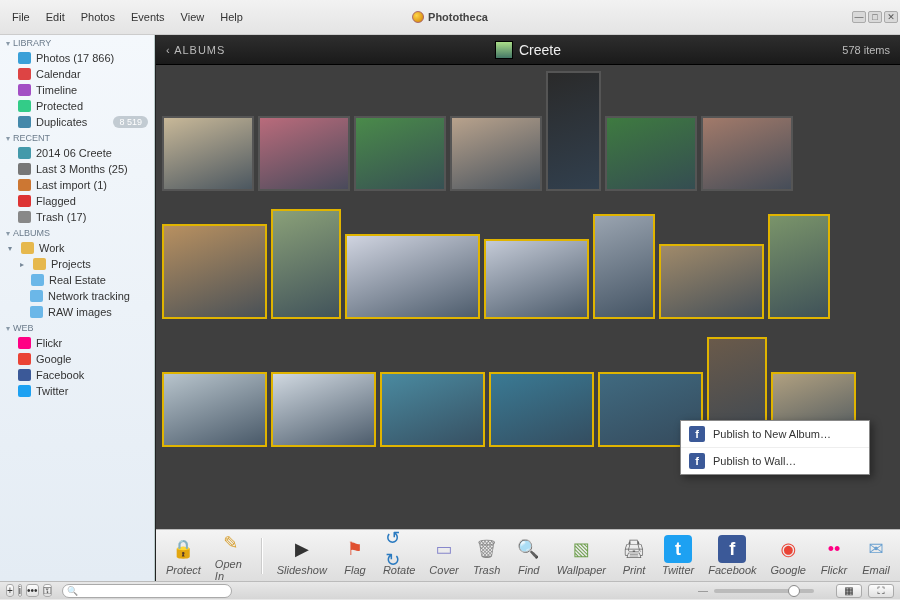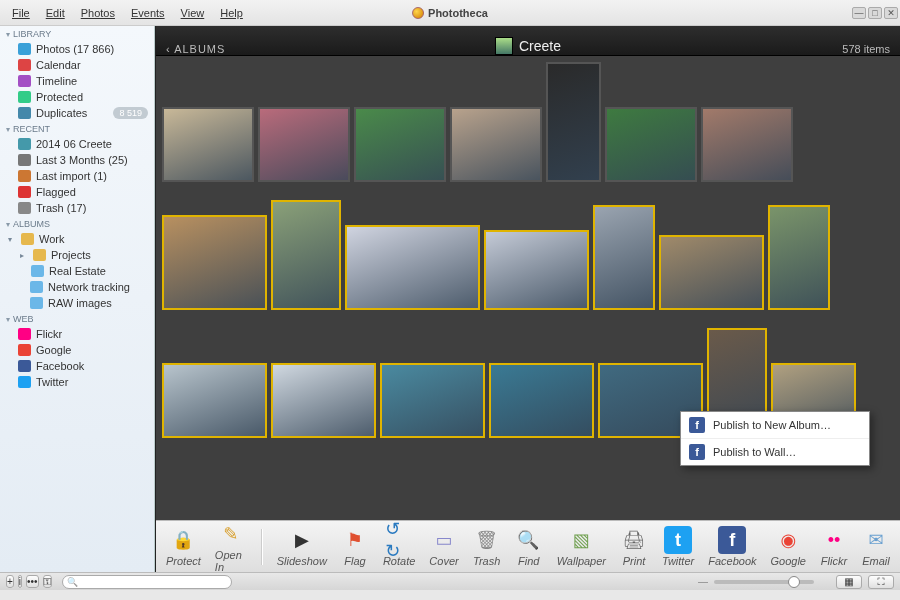--- a/index.html
+++ b/index.html
@@ -1,38 +1,38 @@
 <!DOCTYPE html>
 <html><head>
 <meta charset="utf-8">
 <style>
   * { box-sizing: border-box; margin: 0; padding: 0; font-family: "Segoe UI", Tahoma, sans-serif; }
   body { width: 900px; height: 600px; background: #e8e8e8; overflow: hidden; font-size: 11px; color: #333; }
   
-  .menubar { height: 26px; background: linear-gradient(#f2f2f2,#e4e4e4); display: flex; align-items: center; padding: 0 4px; border-bottom: 1px solid #ccc; position: relative; text-decoration: underline; }
+  .menubar { height: 35px; background: linear-gradient(#f2f2f2,#e4e4e4); display: flex; align-items: center; padding: 0 4px; border-bottom: 1px solid #ccc; position: relative; }
   .menubar .item { padding: 1px 8px; cursor: default; }
   .menubar .apptitle { position: absolute; left: 50%; transform: translateX(-50%); display: flex; align-items: center; gap: 4px; font-weight: bold; color: #444; }
   .menubar .apptitle .logo { width: 12px; height: 12px; border-radius: 50%; background: radial-gradient(circle at 35% 35%, #ffd54a, #d07c00); border:1px solid #a66; }
   .winbtns { position: absolute; right: 2px; display: flex; gap: 2px; }
   .winbtn { width: 14px; height: 12px; background: #d9d9d9; border:1px solid #aaa; border-radius:2px; font-size:9px; text-align:center; line-height:10px; color:#555;}
   
   .main { display:flex; height: 546px; }
   .sidebar { width: 155px; background: linear-gradient(#f4f8fc,#e4ecf4); border-right:1px solid #bcc; overflow:hidden; }
   .sec-head { font-size: 9px; color:#6b7b8b; padding: 3px 9px 2px 6px; display:flex; align-items:center; gap:3px;}
   .sec-head::before { content:"▾"; font-size:8px; color:#8a9aa9;}
   .node { display:flex; align-items:center; padding: 2px 6px 2px 18px; gap:5px; cursor:default; white-space:nowrap; }
   .node.d1 { padding-left: 18px;}
   .node.d2 { padding-left: 30px;}
   .node.d3 { padding-left: 31px;}
   .node.sel { background: linear-gradient(#b5d3f0,#9cc3e8); border-top:1px solid #a4c6e6; border-bottom:1px solid #8ab4da;}
   .ico { width:13px; height:12px; display:inline-block; border-radius:2px; flex-shrink:0; }
   .badge { margin-left:auto; background:#c2cbd2; color:#fff; font-size:9px; border-radius:7px; padding:0 6px; line-height:12px;}
   
   .content { flex:1; background:#3b3b3b; border-left:1px solid #222; position:relative; display:flex; flex-direction:column;}
-  .content-head { height:30px; background:linear-gradient(#2e2e2e,#1a1a1a); display:flex; align-items:flex-end; color:#ddd; padding:0 10px; border-bottom:1px solid #000;}
+  .content-head { height:30px; background:linear-gradient(#2e2e2e,#1a1a1a); display:flex; align-items:center; color:#ddd; padding:0 10px; border-bottom:1px solid #000;}
   .content-head .back { font-size:11px; color:#bbb; letter-spacing:1px;}
   .content-head .title { position:absolute; left:50%; transform:translateX(-50%); display:flex; align-items:center; gap:6px; font-size:14px; color:#eee;}
   .content-head .title .thumbtiny { width:18px; height:18px; background:linear-gradient(#ad8,#476); border:1px solid #000;}
   .content-head .count { margin-left:auto; color:#bbb; font-size:11px;}
   .grid { flex:1; background:#3f3f3f; padding:6px; overflow:hidden; position:relative;}
   .row { display:flex; gap:4px; margin-bottom:18px; align-items:flex-end;}
   .thumb { border:2px solid #e0b400; background:#888; position:relative; }
   .thumb.no { border-color:#555;}
   
   .ctx { position:absolute; right:30px; bottom:54px; width:190px; background:#fff; border:1px solid #888; box-shadow:3px 3px 8px rgba(0,0,0,.4); z-index:10;}

